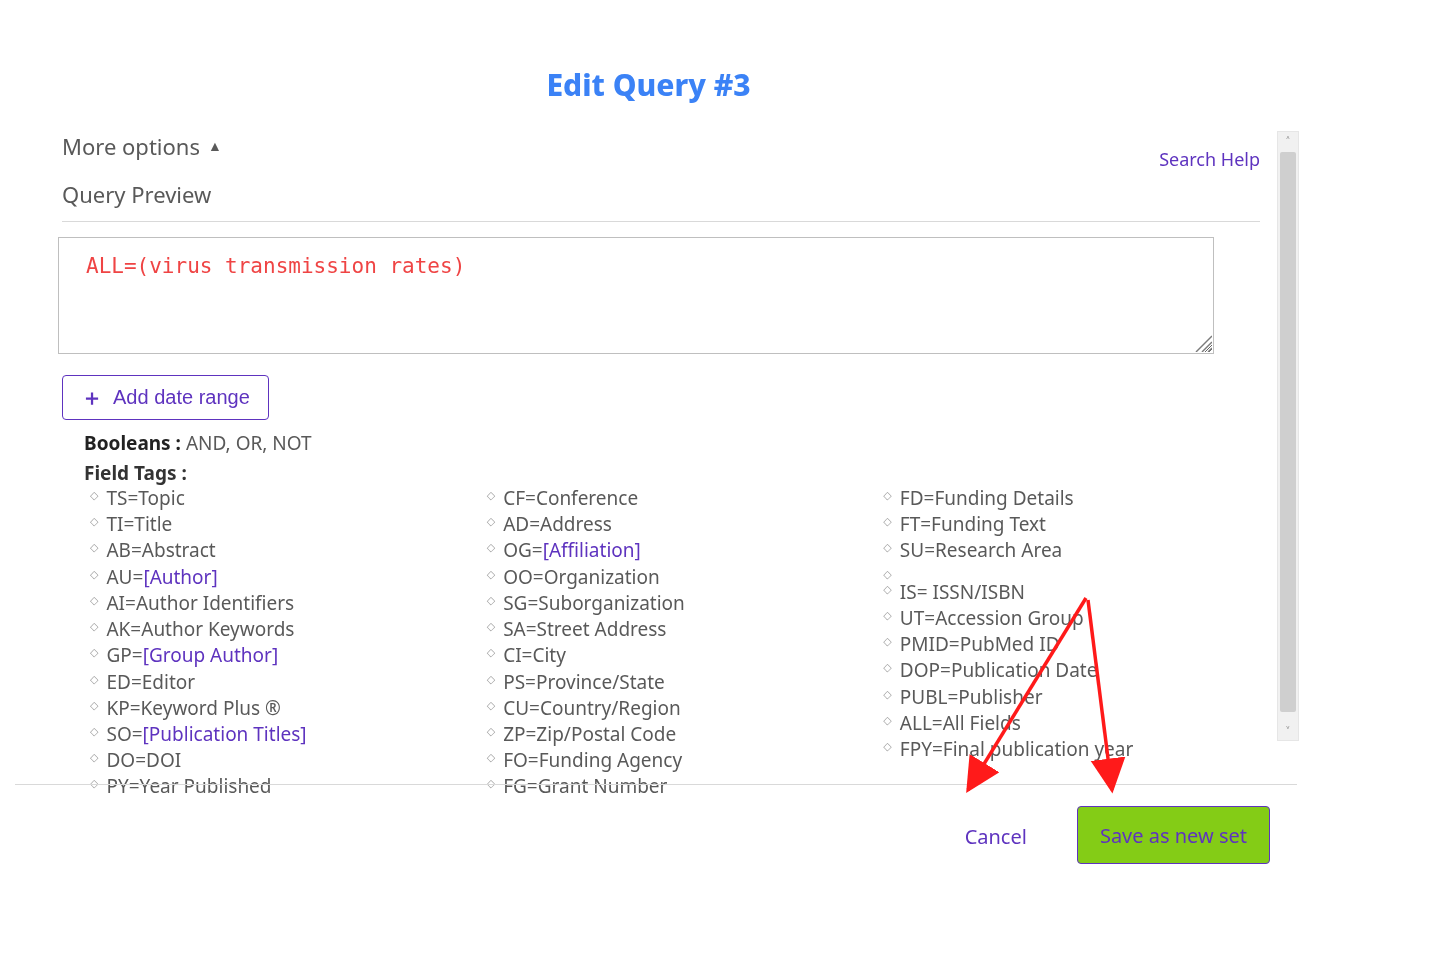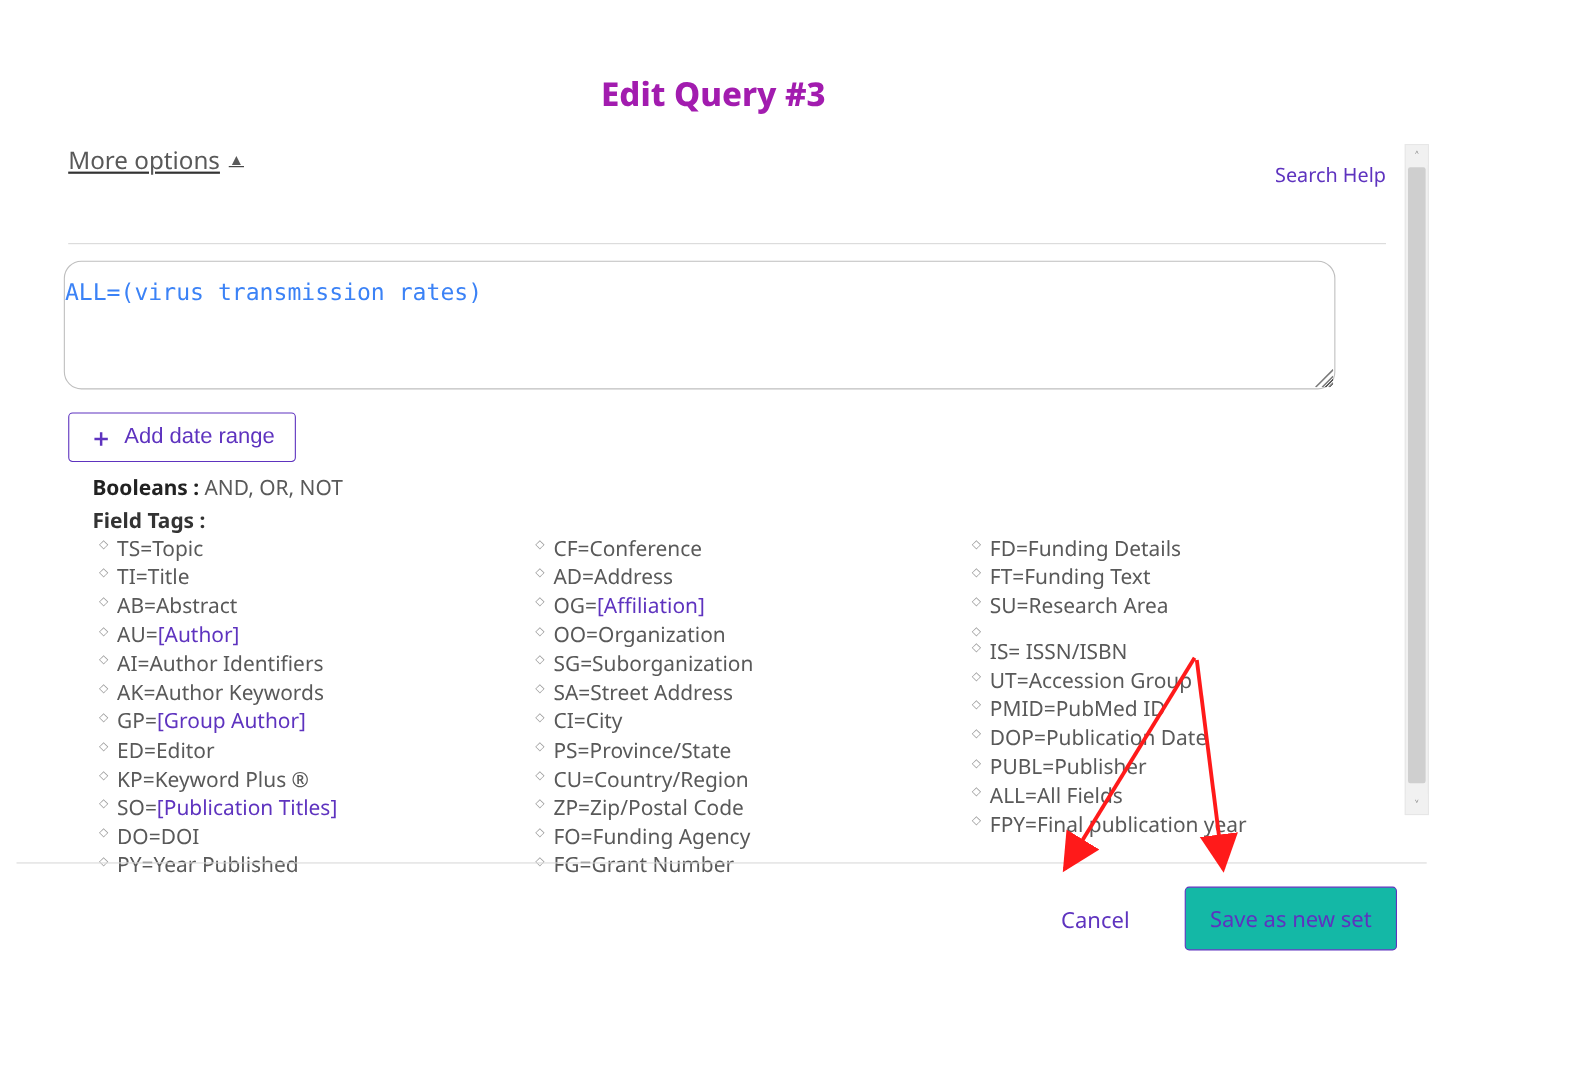--- a/index.html
+++ b/index.html
@@ -14,30 +14,30 @@
   html,body{margin:0;padding:0;background:#fff;font-family:"Segoe UI","Noto Sans",Arial,Helvetica,sans-serif;color:var(--ink);}
   .canvas{position:relative;width:1430px;height:979px;overflow:hidden}
 
   
   .vscroll{position:absolute;right:131px;top:131px;width:20px;height:608px;background:#f1f1f1;border:1px solid #e6e6e6}
   .vscroll .arrow{position:absolute;left:0;width:100%;height:18px;display:flex;align-items:center;justify-content:center;color:#6a6a6a;font-size:12px;background:#f1f1f1}
   .vscroll .arrow.top{top:0}
   .vscroll .arrow.bot{bottom:0}
   .vscroll .thumb{position:absolute;left:2px;right:2px;top:20px;height:560px;background:#cfcfcf;border-radius:2px}
 
-  .title{position:absolute;left:0;right:133px;top:64px;text-align:center;font-weight:800;font-size:30px;color:#a21caf}
-
-  .lead{position:absolute;left:62px;right:170px;top:131px;text-decoration:underline;}
+  .title{position:absolute;left:0;right:133px;top:64px;text-align:center;font-weight:800;font-size:30px;color:#3b82f6}
+
+  .lead{position:absolute;left:62px;right:170px;top:131px;}
   .opts{display:flex;align-items:center;color:var(--muted);font-size:22px;gap:8px}
   .opts .caret{display:inline-block;transform:translateY(-1px);font-size:14px;color:#5a5a5a}
   .help{position:absolute;right:0;top:16px;color:var(--accent);font-size:18px}
   .qprev{margin-top:18px;color:var(--muted);font-size:22px}
   .hr{position:absolute;left:62px;right:170px;top:221px;height:1px;background:var(--rule)}
 
-  .qbox{position:absolute;left:58px;top:237px;width:1156px;height:117px;border:1px solid var(--box);border-radius:16px;box-sizing:border-box;padding:16px 0;font-size:21px;color:#3b82f6;resize:both;overflow:auto}
+  .qbox{position:absolute;left:58px;top:237px;width:1156px;height:117px;border:1px solid var(--box);border-radius:0;box-sizing:border-box;padding:16px 27px;font-size:21px;color:#ef4444;resize:both;overflow:auto}
   .resize{position:absolute;left:1192px;top:332px;width:20px;height:20px;pointer-events:none}
   .resize svg{display:block}
 
   .adddate{position:absolute;left:62px;top:375px;height:45px;display:flex;align-items:center;gap:10px;padding:0 18px;border:1.5px solid var(--accent);border-radius:4px;color:var(--accent);font-size:20px;background:#fff}
   .adddate .plus{font-size:22px;font-weight:600;line-height:1}
 
   .bools{position:absolute;left:84px;top:430px;font-size:19px;color:#222}
   .bools b{font-weight:700}
   .bools .vals{color:#595959;font-weight:400}
 
@@ -48,39 +48,40 @@
   .tag{display:flex;align-items:flex-start;gap:8px;line-height:1.38}
   .dia{display:inline-block;transform:translateY(2px);color:#9a9a9a;font-size:11px}
   .tag .code{white-space:nowrap}
   .link{color:var(--accent)}
 
   .footer-rule{position:absolute;left:15px;right:133px;top:784px;height:1px;background:var(--rule)}
 
   .actions{position:absolute;right:160px;top:806px;display:flex;align-items:flex-end;gap:28px}
   .btn{height:56px;border-radius:4px;display:inline-flex;align-items:center;justify-content:center;padding:0 22px;font-size:20px;cursor:pointer;white-space:nowrap}
   .btn-link{color:var(--accent);background:transparent;border:none}
-  .btn-outline{color:var(--accent);background:#14b8a6;border:1.5px solid var(--accent)}
+  .btn-outline{color:var(--accent);background:#84cc16;border:1.5px solid var(--accent)}
   .btn-solid{color:#fff;background:var(--accent);border:1.5px solid var(--accent)}
 
   
   .annot{position:absolute;left:0;top:0;width:1430px;height:979px;pointer-events:none}
 </style>
 </head>
 <body>
 
 <div class="canvas">
 
   <div class="title">Edit Query #3</div>
 
   <div class="lead">
     <div class="opts">
       <span>More options</span>
       <span class="caret">▲</span>
     </div>
     <a class="help">Search Help</a>
+    <div class="qprev">Query Preview</div>
   </div>
   <div class="hr"></div>
 
   <textarea class="qbox" style="">ALL=(virus transmission rates)</textarea>
   <div class="resize">
     <svg width="20" height="20" viewBox="0 0 20 20">
         <g stroke="#7a7a7a" stroke-width="1.4">
           <line x1="4" y1="20" x2="20" y2="4"></line>
           <line x1="10" y1="20" x2="20" y2="10"></line>
           <line x1="16" y1="20" x2="20" y2="16"></line>

